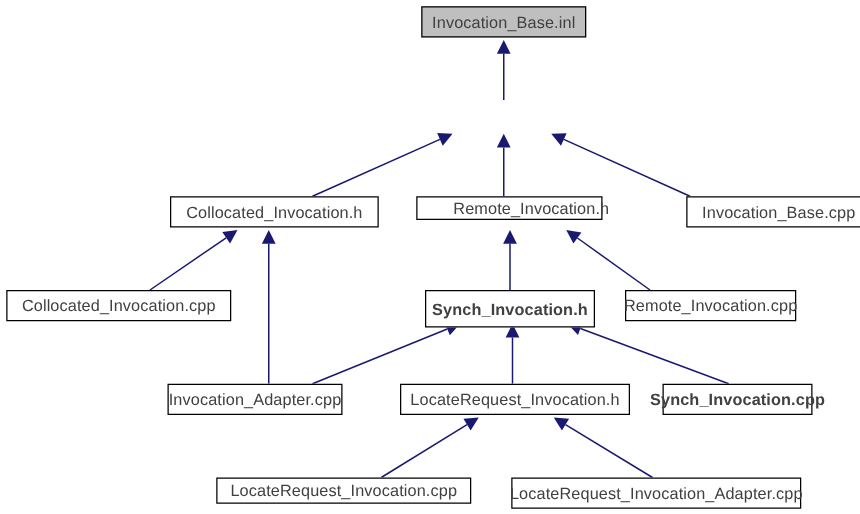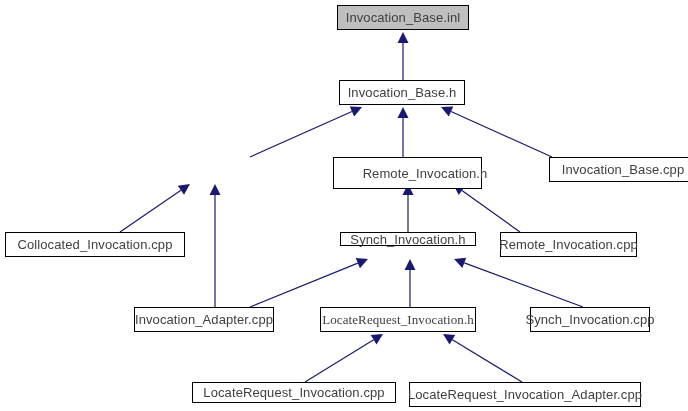--- a/index.html
+++ b/index.html
@@ -100,46 +100,46 @@
         <polygon points="383,334 376.51429435740386,344.4491924241827 370.7492226750961,335.0809509404327" fill="#191970"></polygon>
       </g>
       <g>
         <line x1="522" y1="382" x2="452.40077683131466" y2="339.7118644038368" stroke="#191970" stroke-width="1.2"></line>
         <polygon points="443,334 455.25670903323305,335.0114759881794 449.54484462939627,344.41225281949414" fill="#191970"></polygon>
       </g>
     </svg>
 <div class="graph-node highlight" style="left: 337px; top: 5px; width: 132px; height: 25px;">
       <span class="node-label">Invocation_Base.inl</span>
     </div>
-    <div class="graph-node" style="left: 339px; top: 80px; width: 126px; height: 25px;">
-      <span class="node-label">Invocation_Base.h</span>
+    <div class="graph-node" style="left: 136px; top: 157px; width: 167px; height: 25px;">
+      <span class="node-label">Collocated_Invocation.h</span>
     </div>
-    <div class="graph-node" style="left: 333px; top: 157px; width: 149px; height: 32px; padding-left: 35px;">
+    <div class="graph-node" style="left: 333px; top: 157px; width: 149px; height: 19px; padding-left: 35px;">
       <span class="node-label">Remote_Invocation.h</span>
     </div>
     <div class="graph-node" style="left: 504px; top: 157px; width: 148px; height: 25px; margin-left: 45px;">
       <span class="node-label">Invocation_Base.cpp</span>
     </div>
     <div class="graph-node" style="left: 5px; top: 232px; width: 180px; height: 25px;">
       <span class="node-label">Collocated_Invocation.cpp</span>
     </div>
-    <div class="graph-node" style="left: 340px; top: 232px; width: 136px; height: 14px;">
+    <div class="graph-node" style="left: 340px; top: 232px; width: 136px; height: 30px; font-weight: bold;">
       <span class="node-label">Synch_Invocation.h</span>
     </div>
     <div class="graph-node" style="left: 500px; top: 232px; width: 137px; height: 25px;">
       <span class="node-label">Remote_Invocation.cpp</span>
     </div>
     <div class="graph-node" style="left: 134px; top: 307px; width: 140px; height: 25px;">
       <span class="node-label">Invocation_Adapter.cpp</span>
     </div>
-    <div class="graph-node" style="left: 320px; top: 307px; width: 156px; height: 25px; font-family: Liberation Serif, serif;">
+    <div class="graph-node" style="left: 320px; top: 307px; width: 184px; height: 25px;">
       <span class="node-label">LocateRequest_Invocation.h</span>
     </div>
-    <div class="graph-node" style="left: 530px; top: 307px; width: 120px; height: 25px;">
+    <div class="graph-node" style="left: 530px; top: 307px; width: 120px; height: 25px; font-weight: bold;">
       <span class="node-label">Synch_Invocation.cpp</span>
     </div>
-    <div class="graph-node" style="left: 192px; top: 382px; width: 204px; height: 21px;">
+    <div class="graph-node" style="left: 173px; top: 382px; width: 204px; height: 21px;">
       <span class="node-label">LocateRequest_Invocation.cpp</span>
     </div>
     <div class="graph-node" style="left: 409px; top: 382px; width: 232px; height: 25px;">
       <span class="node-label">LocateRequest_Invocation_Adapter.cpp</span>
     </div>
   </div>
 
 </body></html>

